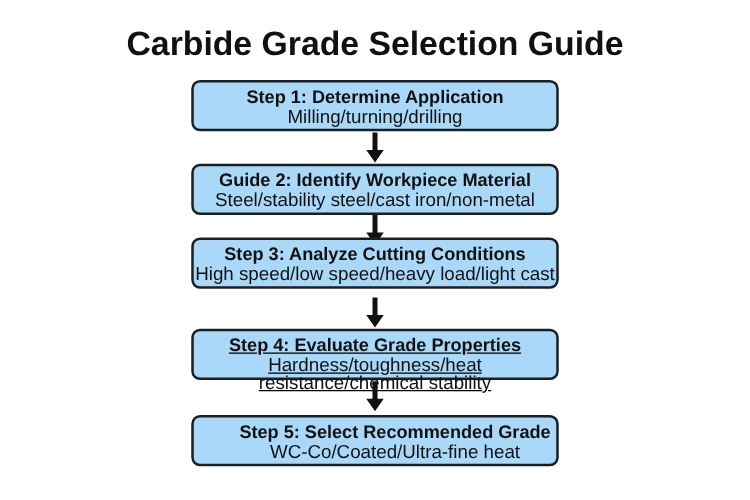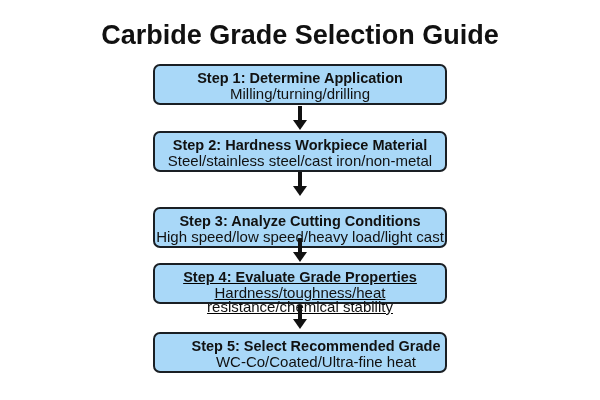--- a/index.html
+++ b/index.html
@@ -87,30 +87,30 @@
     <span class="step-title">Step 1: Determine Application</span>
     <span class="step-desc">Milling/turning/drilling</span>
   </div>
 
   <div class="arrow" style="top:106px;">
     <div class="shaft"></div>
       <div class="head"></div>
   </div>
 
   <div class="step" style="top:131px;">
-    <span class="step-title">Step 2: Hardness Workpiece Material</span>
-    <span class="step-desc">Steel/stainless steel/cast iron/non-metal</span>
+    <span class="step-title">Guide 2: Identify Workpiece Material</span>
+    <span class="step-desc">Steel/stability steel/cast iron/non-metal</span>
   </div>
 
   <div class="arrow" style="top:172px;">
     <div class="shaft"></div>
       <div class="head"></div>
   </div>
 
-  <div class="step" style="top:207px;">
+  <div class="step" style="top:190px;">
     <span class="step-title">Step 3: Analyze Cutting Conditions</span>
     <span class="step-desc">High speed/low speed/heavy load/light cast</span>
   </div>
 
   <div class="arrow" style="top:238px;">
     <div class="shaft"></div>
       <div class="head"></div>
   </div>
 
   <div class="step" style="top:263px;text-decoration:underline;">

